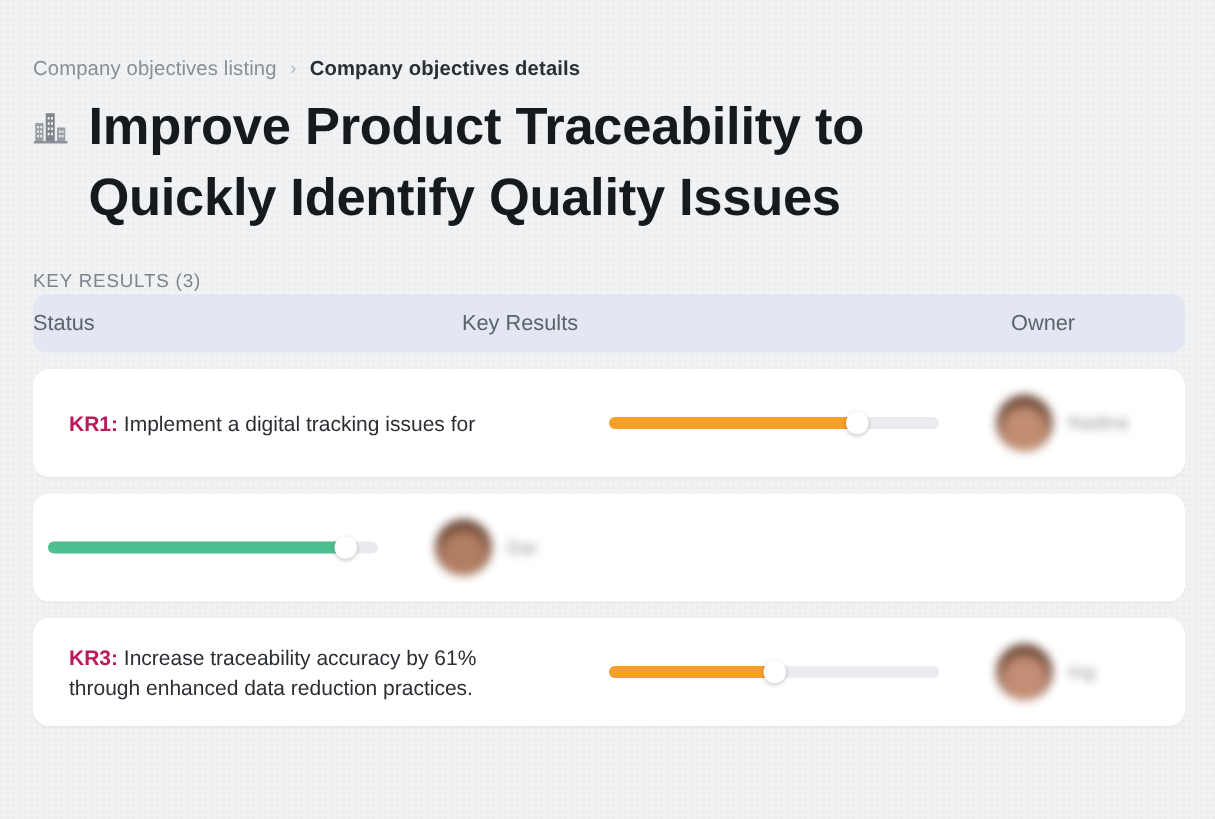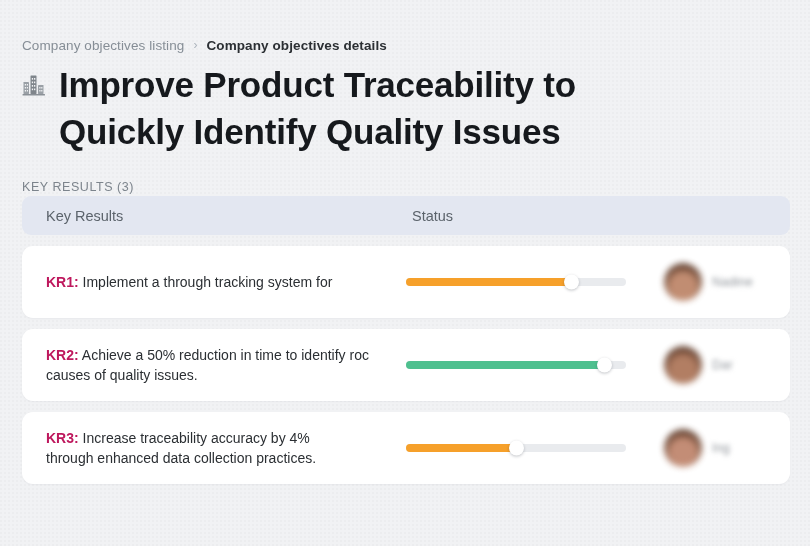--- a/index.html
+++ b/index.html
@@ -208,66 +208,63 @@
       </g>
     </svg>
     <h1 class="title-text">Improve Product Traceability to Quickly Identify Quality Issues</h1>
   </div>
 
   <div class="kr-label">KEY RESULTS (3)</div>
 
   <div class="table">
 
     <div class="thead">
+      <div class="th th-status">Status</div>
       <div class="th th-key">Key Results</div>
-      <div class="th th-status">Status</div>
+      <div class="th th-owner">Owner</div>
     </div>
 
     <div id="rows-container">
         <div class="row">
           <div class="cell-key">
-            <div class="kr-line"><span class="kr-id">KR1:</span> <span>Implement a through tracking system for</span></div>
+            <div class="kr-line"><span class="kr-id">KR1:</span> <span>Implement a digital tracking issues for</span></div>
           </div>
           <div class="cell-status">
             <div class="slider">
               <div class="track"></div>
               <div class="fill" style="width: 75%; background: rgb(246, 160, 42);"></div>
               <div class="knob" style="left: 75%;"></div>
             </div>
           </div>
           <div class="cell-owner">
             <div class="avatar">
               <div class="face" style="background: radial-gradient(circle at 50% 62%, rgb(192, 138, 110) 0px, rgb(192, 138, 110) 42%, rgb(111, 71, 51) 62%, rgb(59, 42, 34) 100%);"></div>
             </div>
             <div class="owner-name">Nadine</div>
           </div>
         </div>
         <div class="row">
-          <div class="cell-key">
-            <div class="kr-line"><span class="kr-id">KR2:</span> <span>Achieve a 50% reduction in time to identify roc</span></div>
-            <div class="kr-line">causes of quality issues.</div>
-          </div>
           <div class="cell-status">
             <div class="slider">
               <div class="track"></div>
               <div class="fill" style="width: 90%; background: rgb(78, 192, 143);"></div>
               <div class="knob" style="left: 90%;"></div>
             </div>
           </div>
           <div class="cell-owner">
             <div class="avatar">
               <div class="face" style="background: radial-gradient(circle at 50% 62%, rgb(176, 122, 94) 0px, rgb(176, 122, 94) 42%, rgb(111, 71, 51) 62%, rgb(59, 42, 34) 100%);"></div>
             </div>
             <div class="owner-name">Dar</div>
           </div>
         </div>
         <div class="row">
           <div class="cell-key">
-            <div class="kr-line"><span class="kr-id">KR3:</span> <span>Increase traceability accuracy by 4%</span></div>
-            <div class="kr-line">through enhanced data collection practices.</div>
+            <div class="kr-line"><span class="kr-id">KR3:</span> <span>Increase traceability accuracy by 61%</span></div>
+            <div class="kr-line">through enhanced data reduction practices.</div>
           </div>
           <div class="cell-status">
             <div class="slider">
               <div class="track"></div>
               <div class="fill" style="width: 50%; background: rgb(246, 160, 42);"></div>
               <div class="knob" style="left: 50%;"></div>
             </div>
           </div>
           <div class="cell-owner">
             <div class="avatar">

